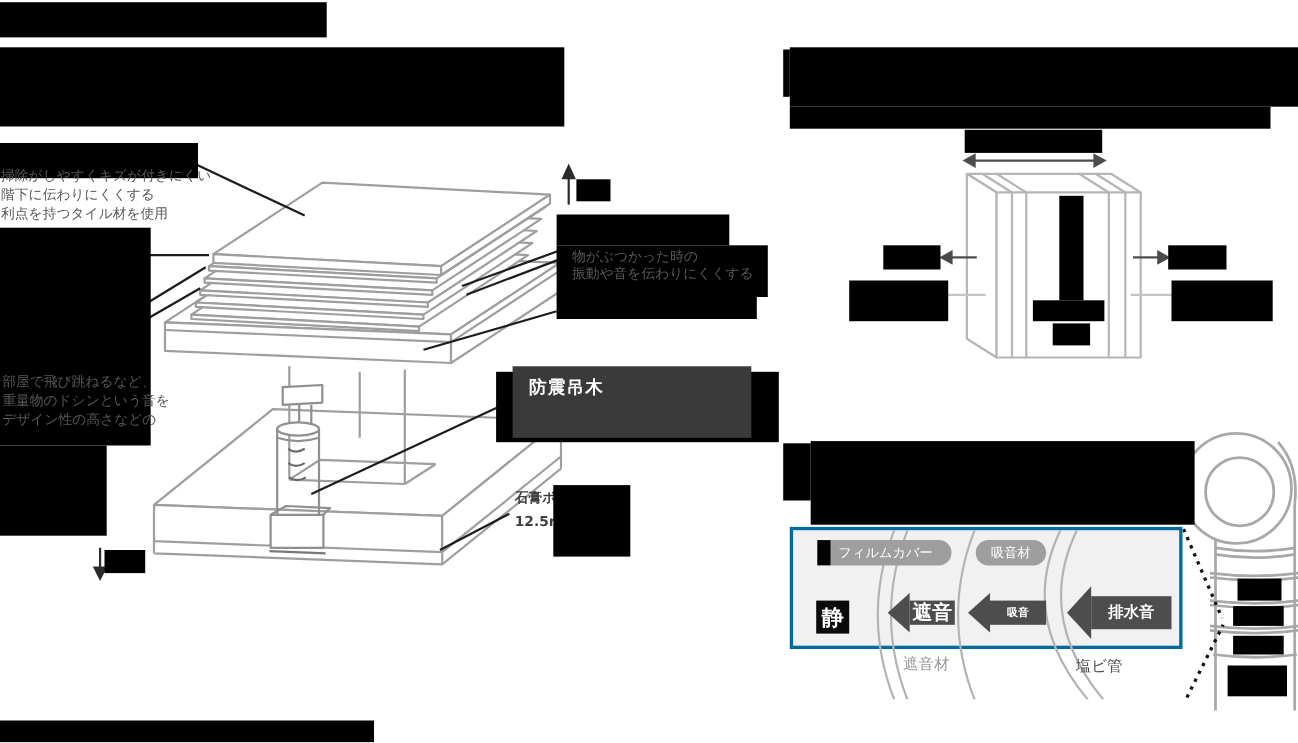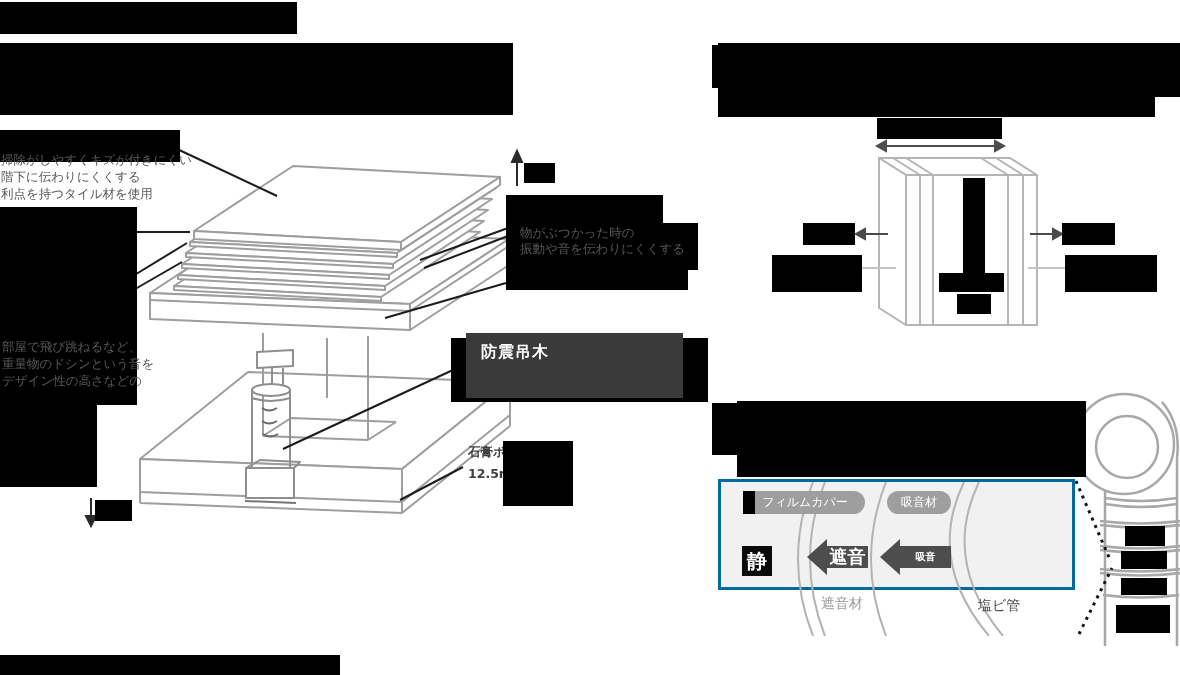--- a/index.html
+++ b/index.html
@@ -214,18 +214,22 @@
     <div class="quietbox" style="left:21px;top:64px;">静</div>
 
     <div class="parrow" style="left:86px;top:57px;">
       <div class="pa-head" style="border-width:18px 20px 18px 0;border-right-color:#4d4d4d;"></div>
       <div class="pa-body" style="width:41px;height:22px;font-size:18px;">遮音</div>
     </div>
     <div class="parrow" style="left:159px;top:57px;">
       <div class="pa-head" style="border-width:18px 20px 18px 0;border-right-color:#4d4d4d;"></div>
       <div class="pa-body" style="width:51px;height:22px;font-size:10px;">吸音</div>
     </div>
+    <div class="parrow" style="left:249px;top:51px;">
+      <div class="pa-head" style="border-width:24px 22px 24px 0;border-right-color:#4d4d4d;"></div>
+      <div class="pa-body" style="width:73px;height:30px;font-size:14px;">排水音</div>
+    </div>
 
     <div class="laygray" style="left:100px;top:113px;color:#9a9a9a;">遮音材</div>
     <div class="laygray" style="left:257px;top:115px;color:#4a4a4a;">塩ビ管</div>
   </div>
 
 </div>
 
 </body></html>

